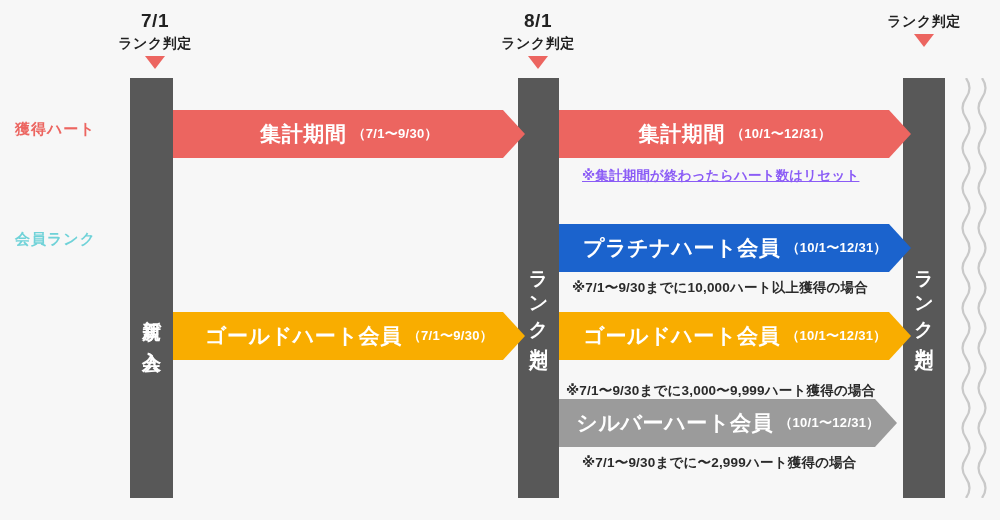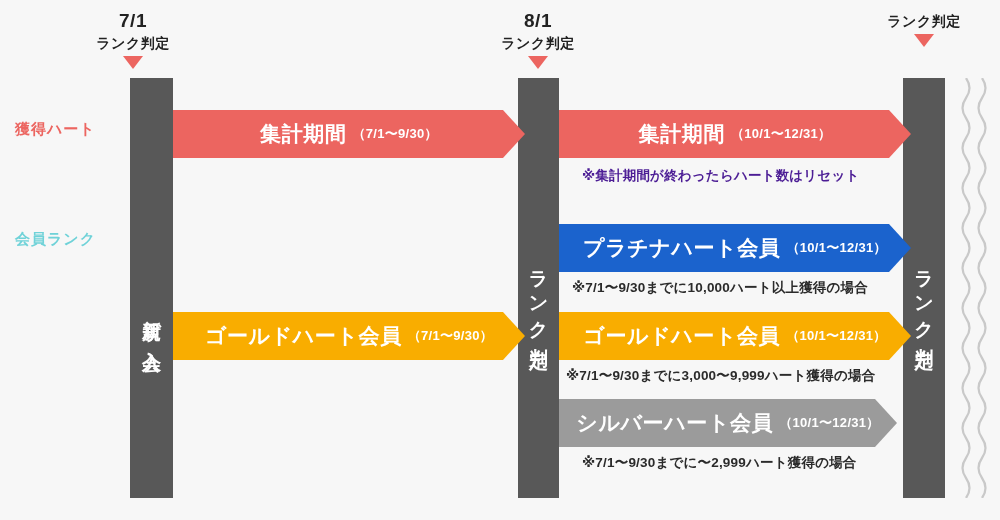--- a/index.html
+++ b/index.html
@@ -103,36 +103,36 @@
   }
 
   
   .note {
     position: absolute;
     font-size: 13.5px;
     font-weight: bold;
     white-space: nowrap;
     letter-spacing: 0.2px;
   }
-  .note-red  { color: #4c1d95; }
+  .note-red  { color: #8b5cf6; text-decoration: underline; }
   .note-dark { color: #2b2b2b; }
 
   
   .wavy {
     position: absolute;
     top: 78px;
     height: 420px;
   }
 </style>
 </head>
 <body>
 
 <div id="stage">
 
-  <div class="milestone-head" style="left:63px; top:10px; width:140px;text-align:center;">
+  <div class="milestone-head" style="left:85px; top:10px; width:140px;text-align:center;">
     <div class="milestone-date">7/1</div>
     <div class="milestone-sub">ランク判定</div>
     <div class="milestone-arrow"></div>
   </div>
 
   <div class="milestone-head" style="left:468px; top:10px; width:140px;">
     <div class="milestone-date">8/1</div>
     <div class="milestone-sub">ランク判定</div>
     <div class="milestone-arrow"></div>
   </div>
@@ -177,21 +177,21 @@
 
   <div class="bar" style="left:173px; top:312px; width:352px; background:#f9ad00;">
     <span class="bar-title">ゴールドハート会員</span>
     <span class="bar-range">（7/1〜9/30）</span>
   </div>
 
   <div class="bar" style="left:559px; top:312px; width:352px; background:#f9ad00;">
     <span class="bar-title">ゴールドハート会員</span>
     <span class="bar-range">（10/1〜12/31）</span>
   </div>
-  <div class="note note-dark" style="left:566px; top:367px;">※7/1〜9/30までに3,000〜9,999ハート獲得の場合</div>
+  <div class="note note-dark" style="left:566px; top:382px;">※7/1〜9/30までに3,000〜9,999ハート獲得の場合</div>
 
   <div class="bar" style="left:559px; top:399px; width:338px; background:#9b9b9b;">
     <span class="bar-title">シルバーハート会員</span>
     <span class="bar-range">（10/1〜12/31）</span>
   </div>
   <div class="note note-dark" style="left:582px; top:454px;text-align:right;">※7/1〜9/30までに〜2,999ハート獲得の場合</div>
 
   <div class="wavy" style="left:958px; width:36px;">
     <svg width="36" height="420" viewBox="0 0 36 420" preserveAspectRatio="none">
       <path d="M8 0 q7 10 0 20 q-7 10 0 20 q7 10 0 20 q-7 10 0 20 q7 10 0 20 q-7 10 0 20

